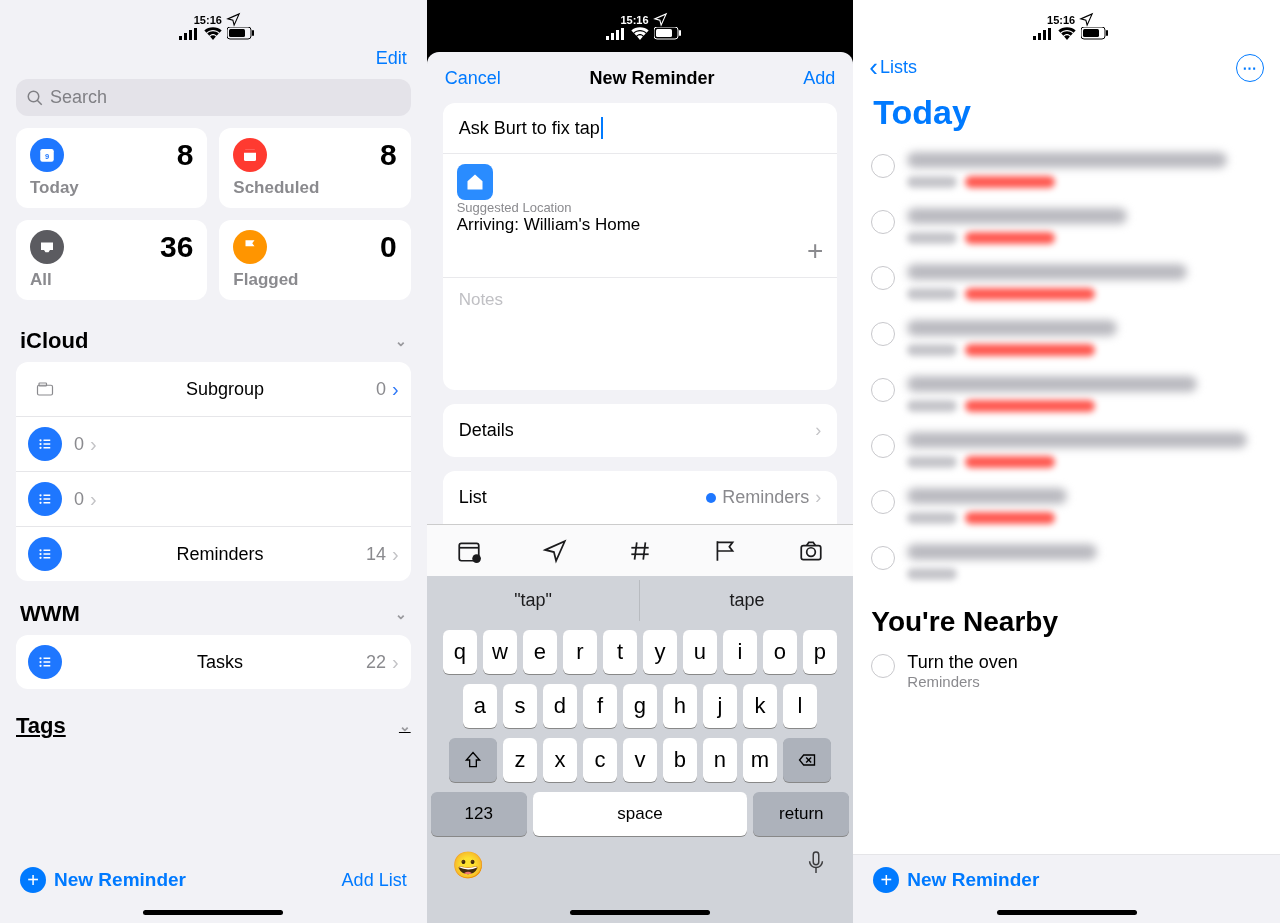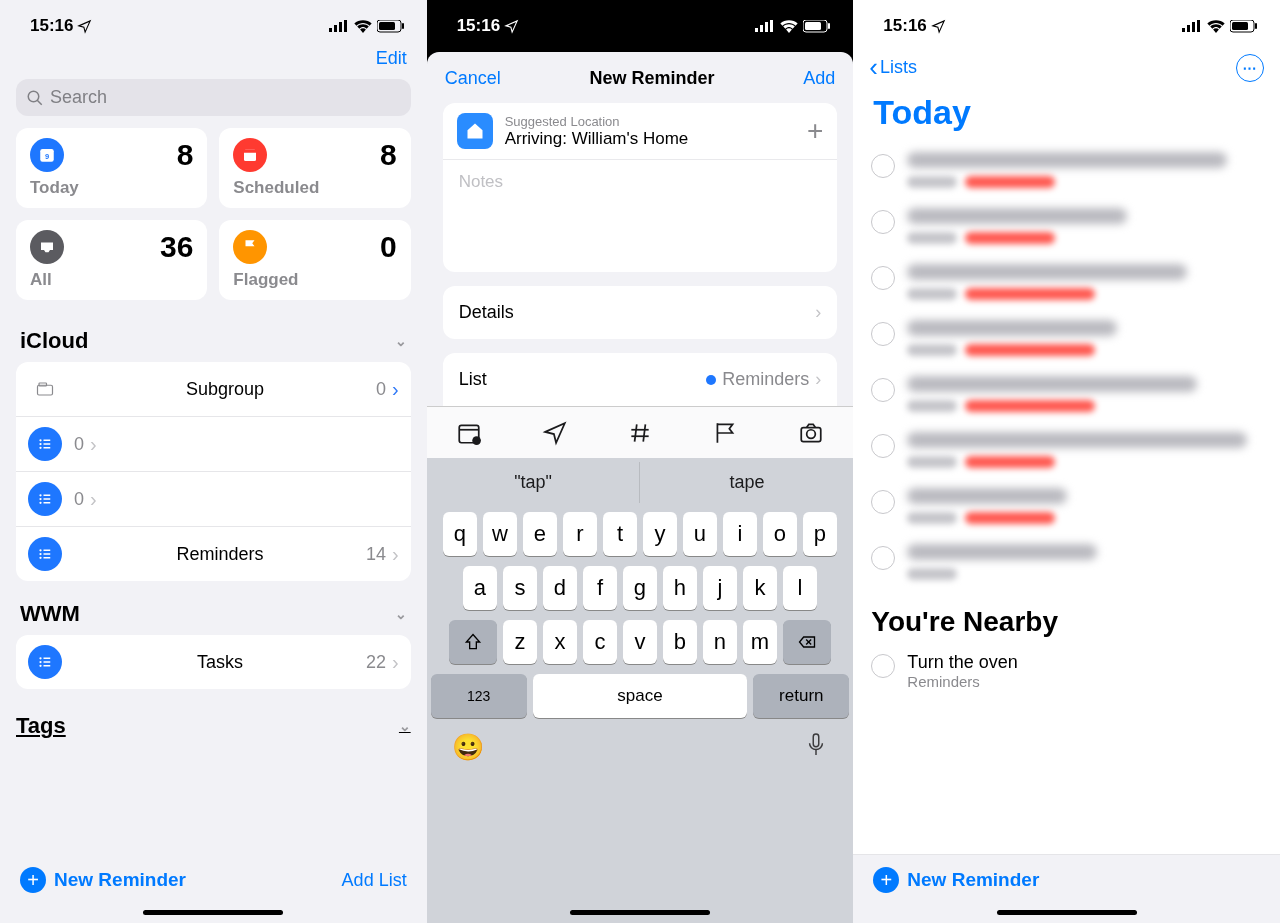--- a/index.html
+++ b/index.html
@@ -1,19 +1,19 @@
 <!DOCTYPE html>
 <html><head>
 <meta charset="utf-8">
 <style>
   * { box-sizing: border-box; margin: 0; padding: 0; font-family: -apple-system, "Helvetica Neue", Arial, sans-serif; }
   body { background: #fff; display: flex; width: 1280px; height: 923px; overflow: hidden; }
   .phone { width: 426.66px; height: 100%; display: flex; flex-direction: column; position: relative; }
   .phone:nth-child(2) { width: 426.66px; }
-  .status-bar { display: flex; justify-content: space-between; align-items: center; padding: 12px 22px 4px 30px; font-size: 17px; font-weight: 600; height: 44px; }
+  .status-bar { display: flex; justify-content: flex-start; align-items: center; padding: 12px 22px 4px 30px; font-size: 11px; font-weight: 600; height: 44px; flex-direction: column; }
   .status-bar.dark { background: #000; color: #fff; }
   .status-icons { display: flex; align-items: center; gap: 5px; }
   .location-svg { width:15px; height:15px; }
   
   .p1 { background: #f2f2f6; }
   .p1 .edit-row { display:flex; justify-content:flex-end; padding: 4px 20px 6px; }
   .p1 .edit-row span { color:#007aff; font-size:18px; }
   .search-box { margin: 4px 16px 12px; background:#e4e3e9; border-radius:12px; display:flex; align-items:center; padding:8px 10px; color:#808085; }
   .search-box svg{ width:18px;height:18px;margin-right:6px; fill:#808085;}
   .search-box span{ font-size:18px; }
@@ -52,21 +52,21 @@
   
   .p2 { background:#000; }
   .p2 .sheet{ position:absolute; top:52px; left:0; right:0; bottom:0; background:#f2f2f6; border-radius:12px 12px 0 0; display:flex; flex-direction:column;}
   .sheet-head{ display:flex; justify-content:space-between; align-items:center; padding:16px 18px 14px;}
   .sheet-head .act{color:#007aff;font-size:18px;}
   .sheet-head .ttl{font-size:18px;font-weight:600;}
   .sheet-block{background:#fff;border-radius:12px;margin:0 16px 14px;}
   .input-row{padding:14px 16px;border-bottom:1px solid #e9e9ec;font-size:18px;display:flex;align-items:center;}
   .input-row .title-input{font-size:18px;}
   .cursor{display:inline-block;width:2px;height:22px;background:#007aff;margin-left:1px;vertical-align:middle;}
-  .loc-row{display:flex;align-items:center;padding:10px 14px;border-bottom:1px solid #e9e9ec;}
+  .loc-row{display:flex;align-items:flex-start;padding:10px 14px;border-bottom:1px solid #e9e9ec;flex-direction:column;}
   .loc-ic{width:36px;height:36px;border-radius:8px;background:#2a8cff;display:flex;align-items:center;justify-content:center;margin-right:12px;}
   .loc-ic svg{width:20px;height:20px;fill:#fff;}
   .loc-text .sug{font-size:13px;color:#8a8a8e;}
   .loc-text .arr{font-size:17px;}
   .plus-ic{margin-left:auto;color:#8a8a8e;font-size:28px;font-weight:300;}
   .notes-row{padding:12px 16px 80px;color:#c0c0c4;font-size:17px;}
   .detail-row,.list-sel-row{background:#fff;border-radius:12px;margin:0 16px 14px;padding:16px;display:flex;align-items:center;font-size:18px;}
   .list-sel-row{border-radius:12px 12px 0 0;margin-bottom:0;}
   .list-sel-row .right{margin-left:auto;color:#8a8a8e;display:flex;align-items:center;gap:6px;}
   .list-sel-row .dot{width:10px;height:10px;border-radius:50%;background:#1e77ff;}
@@ -77,21 +77,21 @@
   .sugg{height:48px;background:#d0d3d9;display:flex;align-items:center;}
   .sugg .cell{flex:1;text-align:center;font-size:18px;color:#1b1b1d;border-right:1px solid #b8bbc0;padding:10px 0;}
   .sugg .cell:last-child{border-right:none;}
   
   .kbd{background:#d0d3d9;padding:6px 4px 4px;flex:1;}
   .krow{display:flex;justify-content:center;gap:6px;margin-bottom:10px;}
   .key{background:#fff;border-radius:6px;width:34px;height:44px;display:flex;align-items:center;justify-content:center;font-size:22px;box-shadow:0 1px 0 #888;}
   .key.wide{width:48px;background:#adb2bb;}
   .key.wide svg{width:20px;height:20px;}
   .kbot{display:flex;gap:6px;margin-bottom:8px;}
-  .kbot .k123{flex:0 0 96px;background:#adb2bb;border-radius:6px;height:44px;display:flex;align-items:center;justify-content:center;font-size:14px;box-shadow:0 1px 0 #888;}
+  .kbot .k123{flex:0 0 96px;background:#adb2bb;border-radius:6px;height:44px;display:flex;align-items:center;justify-content:center;font-size:17px;box-shadow:0 1px 0 #888;}
   .kbot .kspace{flex:1;background:#fff;border-radius:6px;height:44px;display:flex;align-items:center;justify-content:center;font-size:17px;box-shadow:0 1px 0 #888;}
   .kbot .kret{flex:0 0 96px;background:#adb2bb;border-radius:6px;height:44px;display:flex;align-items:center;justify-content:center;font-size:17px;box-shadow:0 1px 0 #888;}
   .kextra{display:flex;justify-content:space-between;padding:6px 22px 30px;}
   .kextra span{font-size:26px;}
 
   
   .p3{background:#fff;}
   .nav3{display:flex;justify-content:space-between;align-items:center;padding:8px 16px;}
   .nav3 .back{display:flex;align-items:center;color:#007aff;font-size:18px;}
   .nav3 .back .chevL{font-size:26px;margin-right:2px;}
@@ -328,20 +328,24 @@
   </div>
 
   <div class="sheet">
     <div class="sheet-head">
       <span class="act">Cancel</span>
       <span class="ttl">New Reminder</span>
       <span class="act">Add</span>
     </div>
 
     <div class="sheet-block">
+      <div class="input-row">
+        <span class="title-input">Ask Burt to fix tap</span>
+          <span class="cursor"></span>
+      </div>
       <div class="loc-row">
         <span class="loc-ic">
             <svg viewBox="0 0 24 24">
               <path d="M3 11 L12 3 L21 11 V21 H3 Z" fill="#fff"></path>
             </svg>
           </span>
         <span class="loc-text">
           <div class="sug">Suggested Location</div>
           <div class="arr">Arriving: William's Home</div>
         </span>

